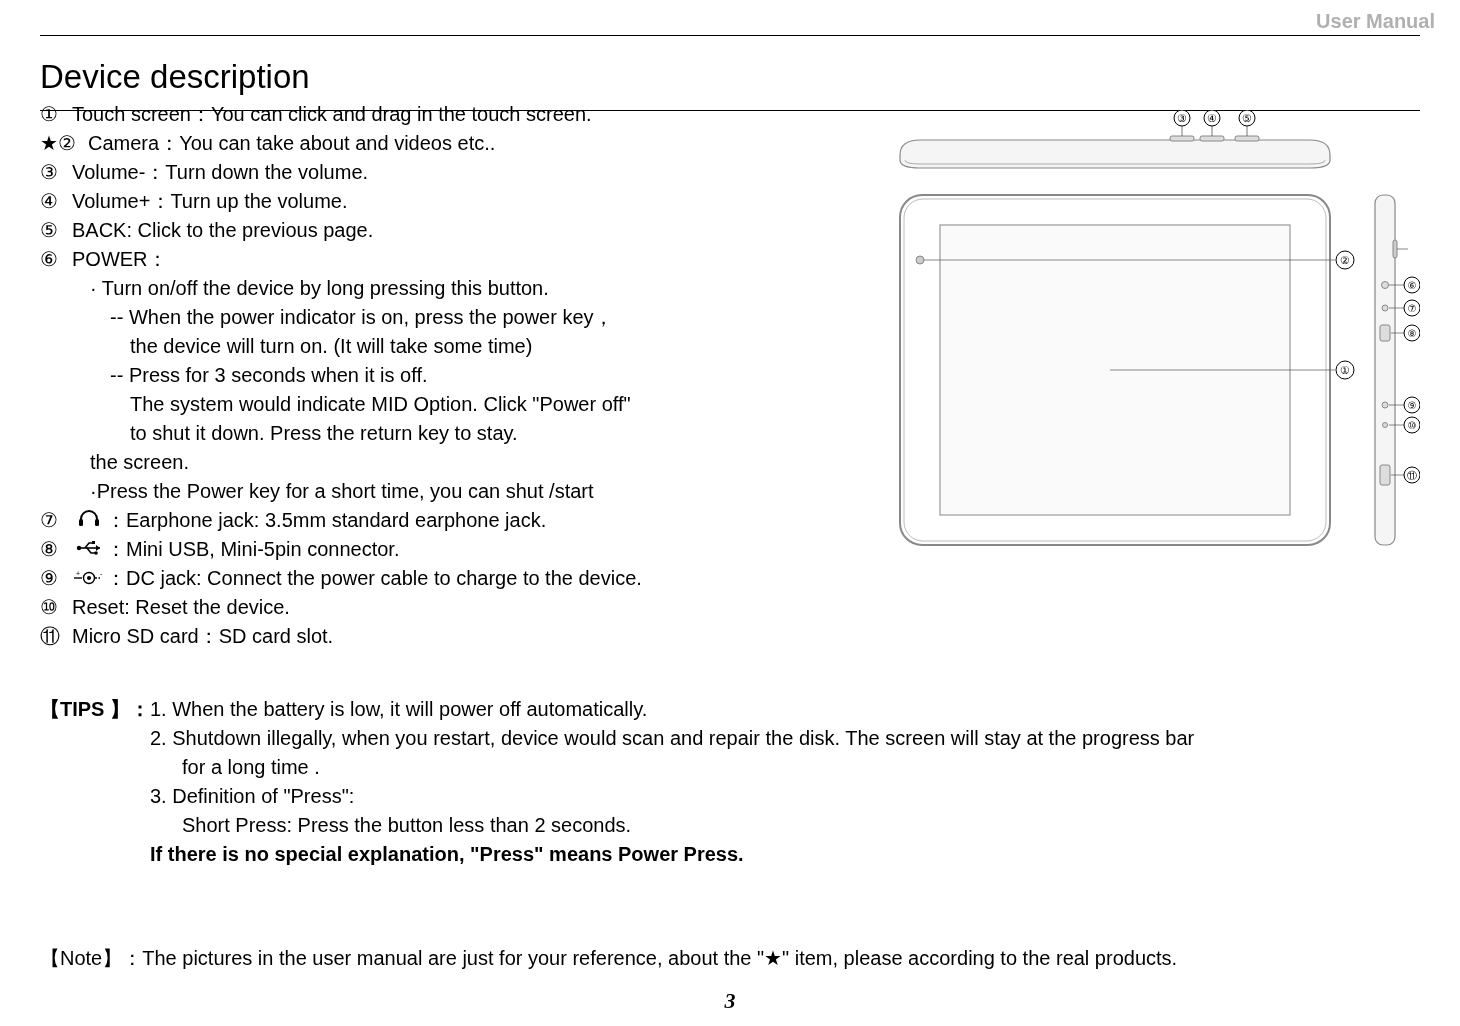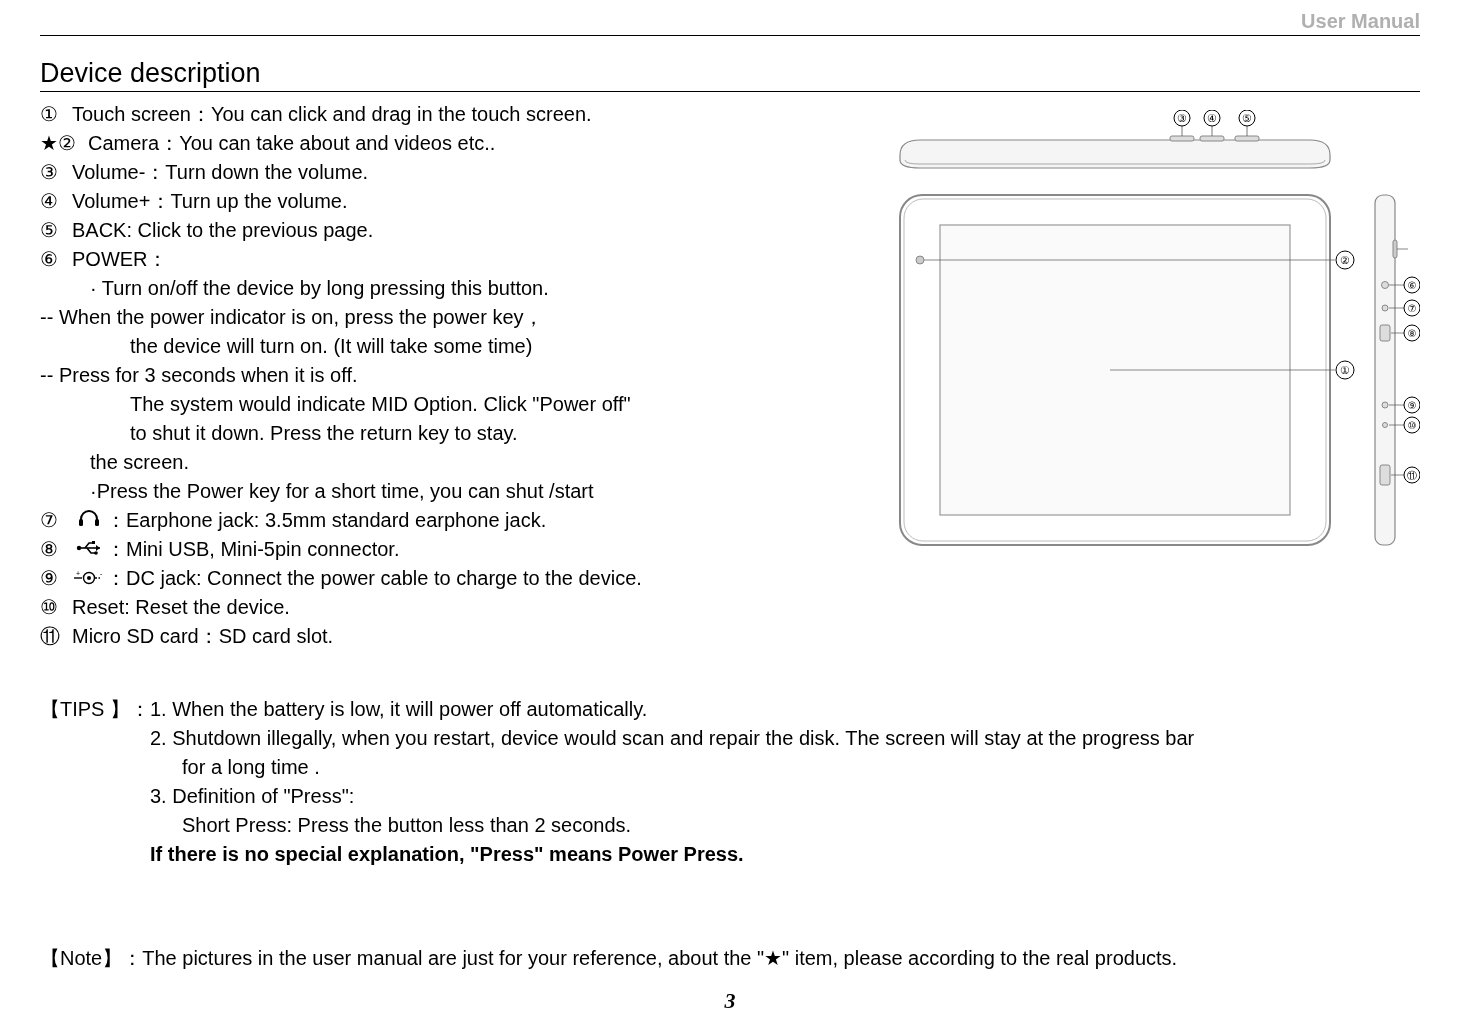--- a/index.html
+++ b/index.html
@@ -8,74 +8,74 @@
     height: 1026px;
     background: #fff;
     font-family: Arial, "Helvetica Neue", sans-serif;
     color: #000;
     position: relative;
     padding: 0 40px;
   }
   .header-label {
     position: absolute;
     top: 10px;
-    right: 40px;
+    right: 25px;
     color: #b0b0b0;
     font-size: 20px;
     font-weight: bold;
   }
   .top-rule {
     position: absolute;
     top: 35px;
     left: 40px;
     right: 40px;
     border-top: 1.5px solid #000;
   }
   .section-title {
     position: absolute;
     top: 58px;
     left: 40px;
     right: 40px;
-    font-size: 27px;
+    font-size: 33px;
     border-bottom: 1.5px solid #000;
-    padding-bottom: 2px;
+    padding-bottom: 14px;
   }
   .content {
     position: absolute;
     top: 100px;
     left: 40px;
     width: 700px;
     font-size: 20px;
     line-height: 1.45;
   }
   .content .row { display: flex; }
   .content .num { width: 32px; flex: 0 0 32px; }
   .content .star-num { width: 48px; flex: 0 0 48px; }
   .content .sub { margin-left: 50px; }
-  .content .sub2 { }
+  .content .sub2 { margin-left: 70px; }
   .content .sub3 { margin-left: 90px; }
   .content .icon-cell { display:inline-block; width:34px; text-align:center; }
   .diagram {
     position: absolute;
     top: 110px;
     right: 40px;
     width: 560px;
     height: 450px;
   }
   .diagram svg { width: 100%; height: 100%; }
   .tips {
     position: absolute;
     top: 695px;
     left: 40px;
     right: 40px;
     font-size: 20px;
     line-height: 1.45;
   }
   .tips-row { display: flex; }
-  .tips-label { flex: 0 0 110px; }
+  .tips-label { flex: 0 0 110px; font-weight: bold; }
   .tips-body { flex: 1; }
   .tips-indent { margin-left: 32px; }
   .note {
     position: absolute;
     top: 945px;
     left: 40px;
     right: 40px;
     font-size: 20px;
     font-weight: normal;
   }

